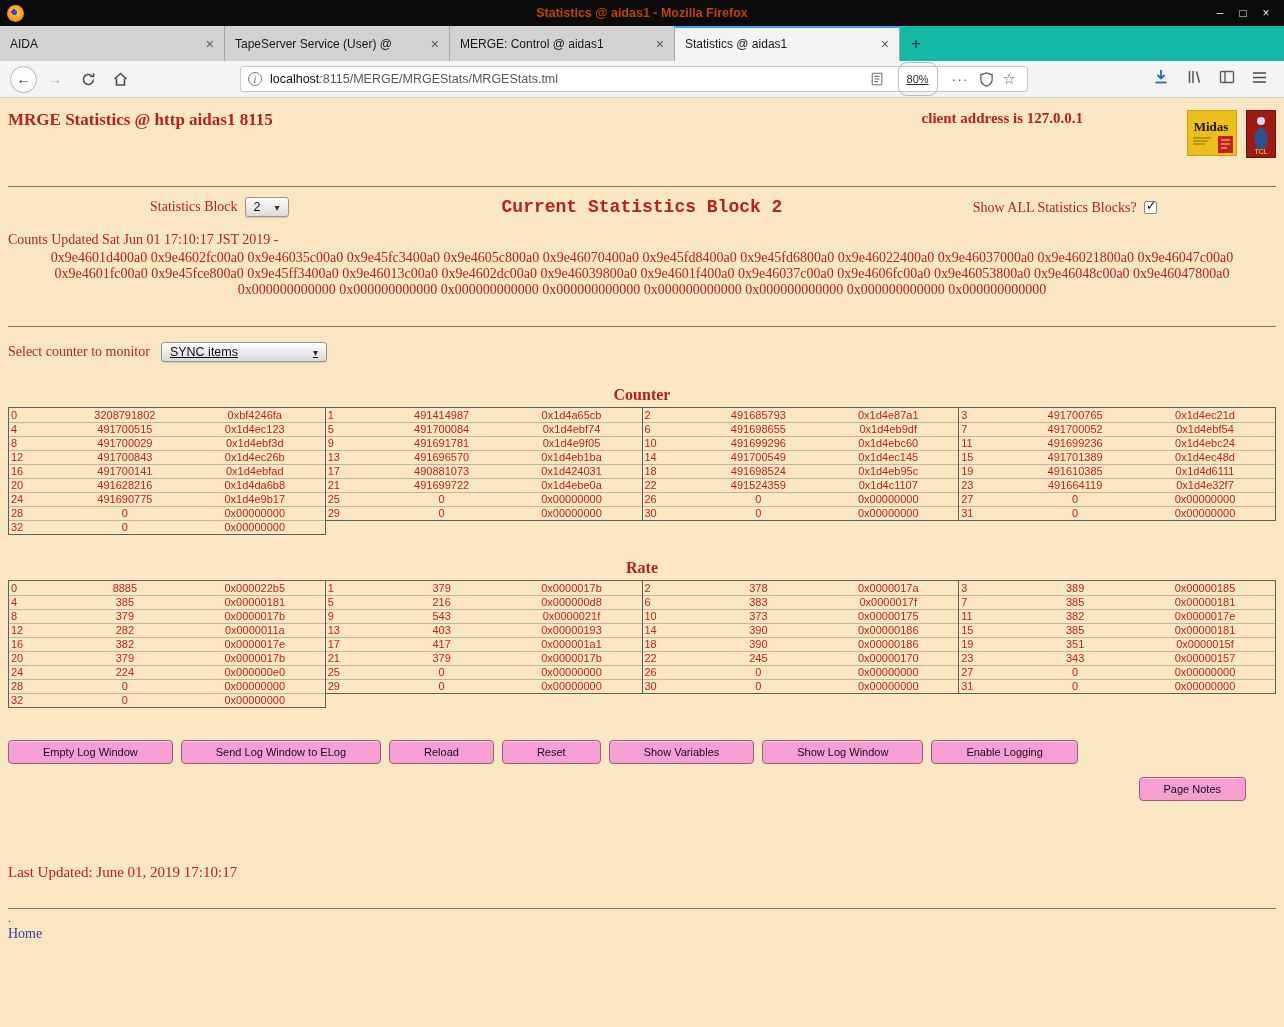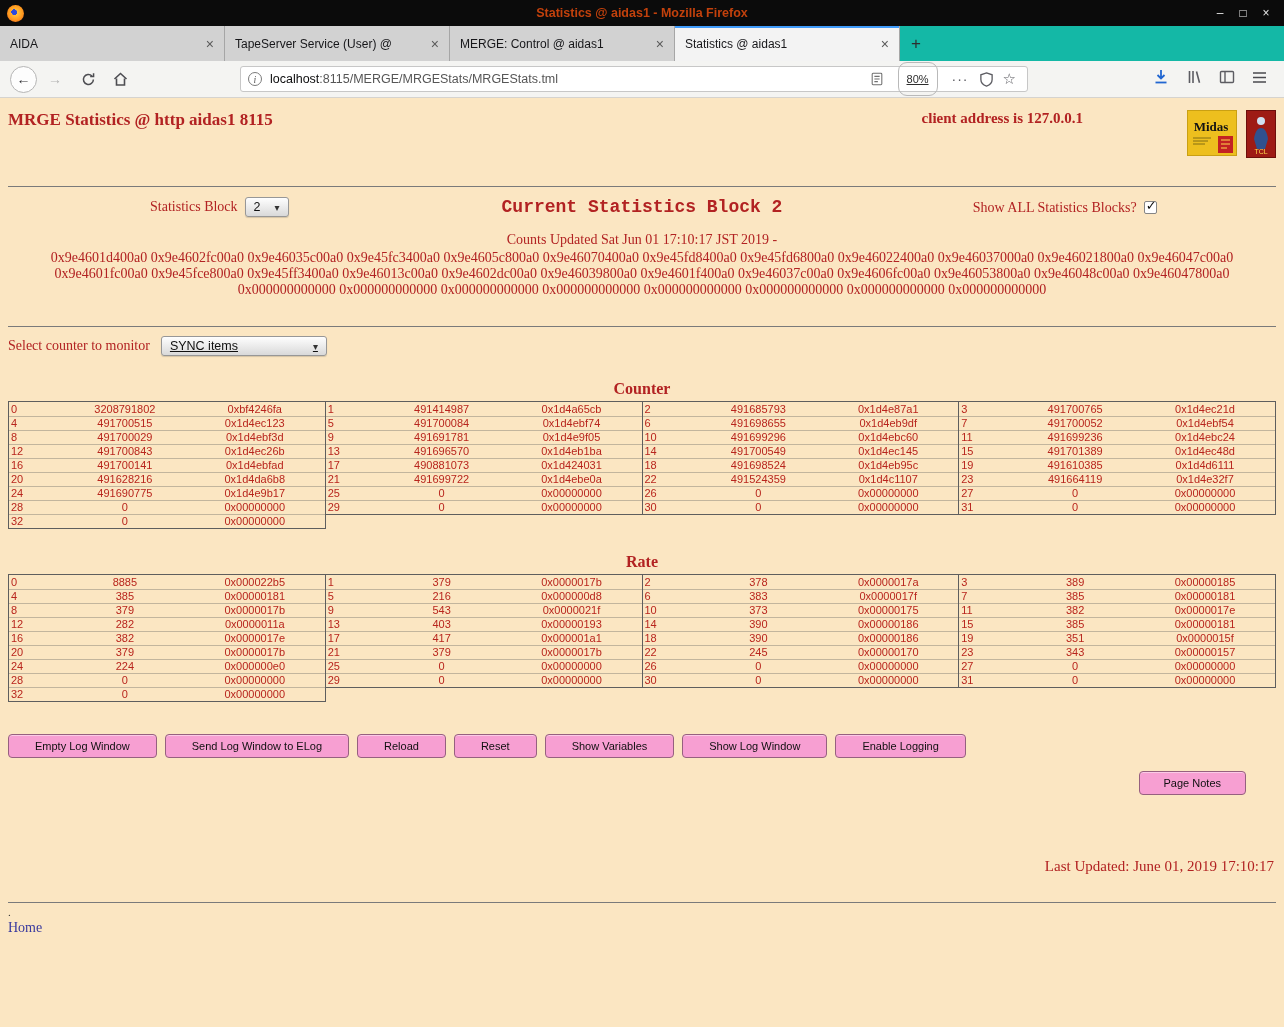--- a/index.html
+++ b/index.html
@@ -69,51 +69,51 @@
   .gtkselect { display: inline-flex; align-items: center; background: linear-gradient(#fefefe, #d9d9d9);
     border: 1px solid #979797; border-radius: 3px; padding: 2px 8px; font-size: 12.5px; color: #101010;
     gap: 14px; cursor: pointer; margin-left: 7px; vertical-align: middle; box-shadow: 0 1px 1px rgba(0,0,0,.15); }
   .gtkselect .chev { font-size: 10px; color: #333; }
   .current-block { font-family: Liberation Mono, monospace; font-weight: bold; font-size: 18px; }
   .checkbox { display: inline-block; width: 13px; height: 13px; background: #fff;
     border: 1px solid #858585; border-radius: 2px; margin-left: 7px; vertical-align: -2px;
     position: relative; cursor: pointer; }
   .checkbox span { position: absolute; top: -4px; left: 1px; font-size: 13px; color: #10100f; }
 
-  .counts-line { text-align: center; margin-top: 15px; font-family: "Liberation Serif", serif; font-size: 14px; }
+  .counts-line { text-align: left; margin-top: 15px; font-family: "Liberation Serif", serif; font-size: 14px; }
   .addresses { text-align: center; margin-top: 2px; font-family: "Liberation Serif", serif;
     font-size: 14px; line-height: 16px; }
 
-  .select-row { margin-top: 9px; display: flex; align-items: center; }
+  .select-row { margin-top: 15px; display: flex; align-items: center; }
   .select-row .gtkselect { margin-left: 11px; width: 166px; justify-content: space-between; text-decoration: underline; }
 
   .tbl-head { text-align: center; font-family: "Liberation Serif", serif; font-weight: bold; font-size: 16px; }
   .head-counter { margin-top: 24px; } .head-rate { margin-top: 24px; }
 
   .stattable { display: flex; align-items: flex-start; margin-top: 3px; }
   .subtable { flex: 1; border: 1px solid #5e5e5e; }
   .subtable + .subtable { margin-left: -1px; }
   .trow { display: grid; grid-template-columns: 56px 1fr 140px; height: 14px; align-items: center;
     border-top: 1px solid rgba(90,90,90,.35); }
   .trow:first-child { border-top: none; }
   .tcell { font-size: 11px; line-height: 13px; color: #b8251d; }
   .tcell.idx { padding-left: 2px; }
   .tcell.val, .tcell.hex { text-align: center; }
 
   .btnrow1 { margin-top: 32px; display: flex; gap: 8px; }
   .btn { font-family: "Liberation Sans", sans-serif; font-size: 11px; color: #101010;
-    padding: 0 26px; height: 24px; border-radius: 4px; border: 1px solid #96607f;
+    padding: 0 34px; height: 24px; border-radius: 4px; border: 1px solid #96607f;
     background: #f79fd2; cursor: pointer; box-shadow: inset 0 1px 0 rgba(255,255,255,.45); }
   .btn.orange { background: #f7a033; border-color: #a06a20; }
   .btnrow2 { margin-top: 25px; position: relative; height: 25px; }
   .btnrow2 .grp { position: absolute; left: 384px; display: flex; gap: 8px; }
   .page-notes-wrap { position: absolute; right: 30px; top: -12px; }
   .page-notes-wrap .btn { padding: 0 24px; }
 
-  .last-updated { margin-top: 50px; text-align: right; font-family: "Liberation Serif", serif;
+  .last-updated { margin-top: 50px; font-family: "Liberation Serif", serif;
     font-size: 15px; padding-right: 2px; }
   .dot-line { margin-top: 3px; font-family: "Liberation Serif", serif; font-size: 11px; color: #333; }
   .home-link { font-family: "Liberation Serif", serif; font-size: 14px; color: #3a3a9e;
     text-decoration: none; cursor: pointer; display: inline-block; margin-top: 1px; }
 </style>
 </head>
 <body>
 
 <div class="titlebar">
   <span class="ff-icon"></span>

